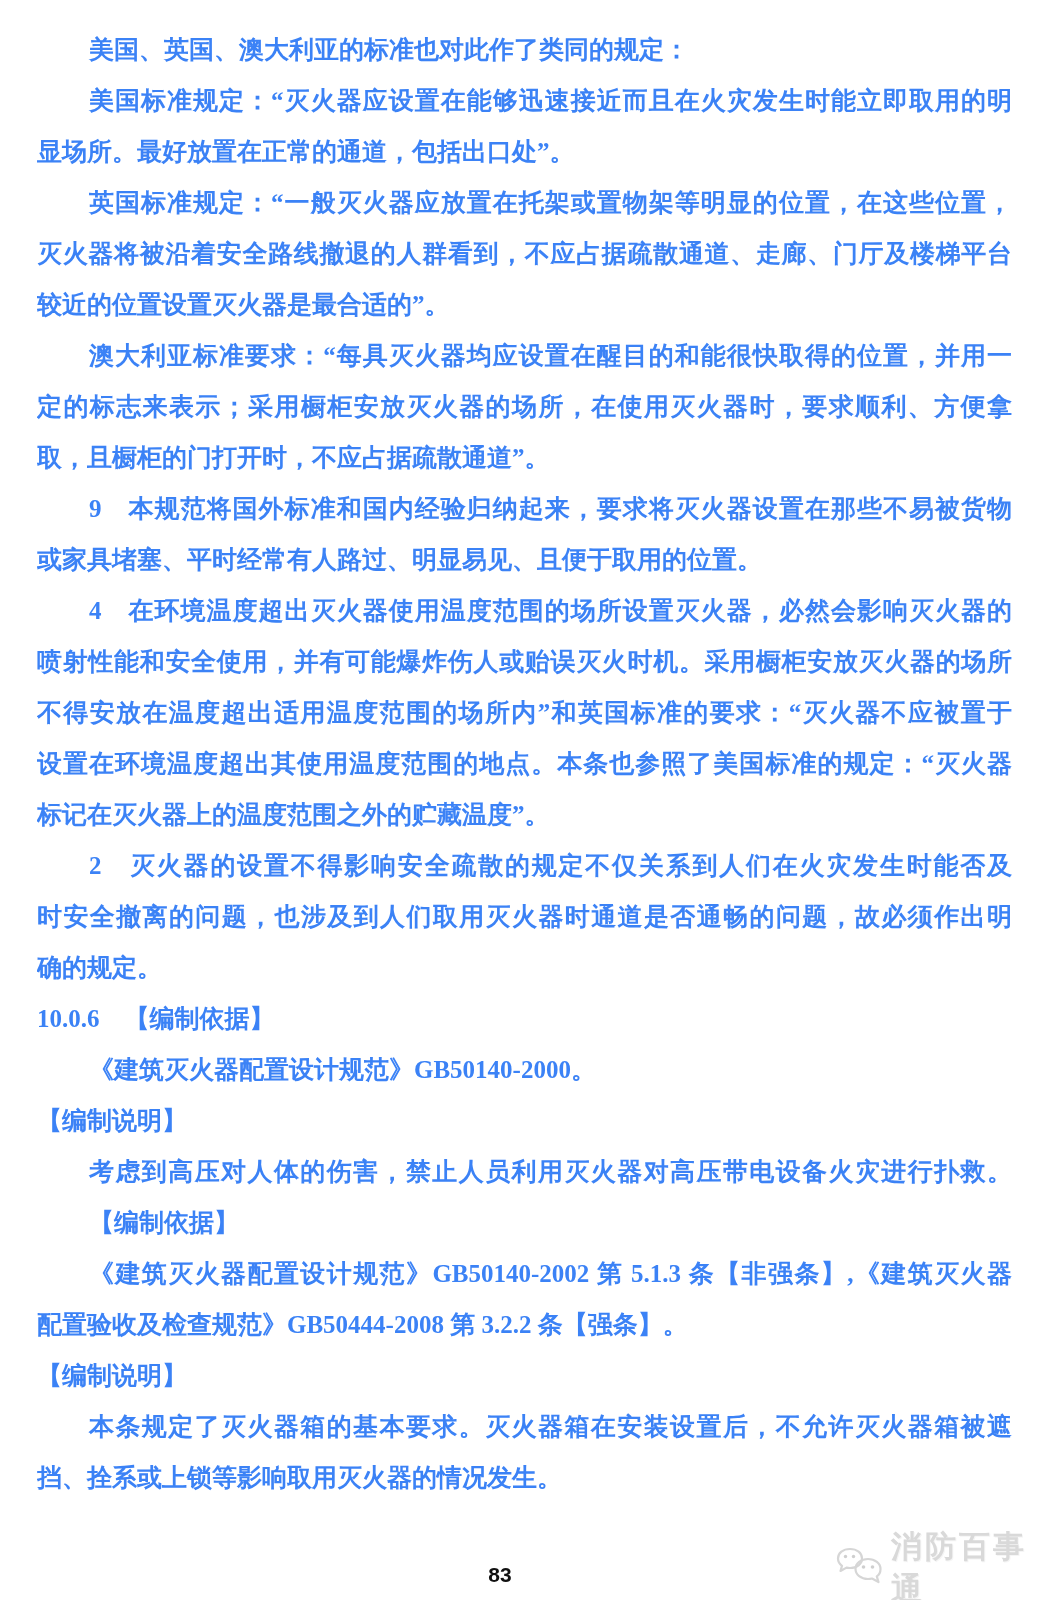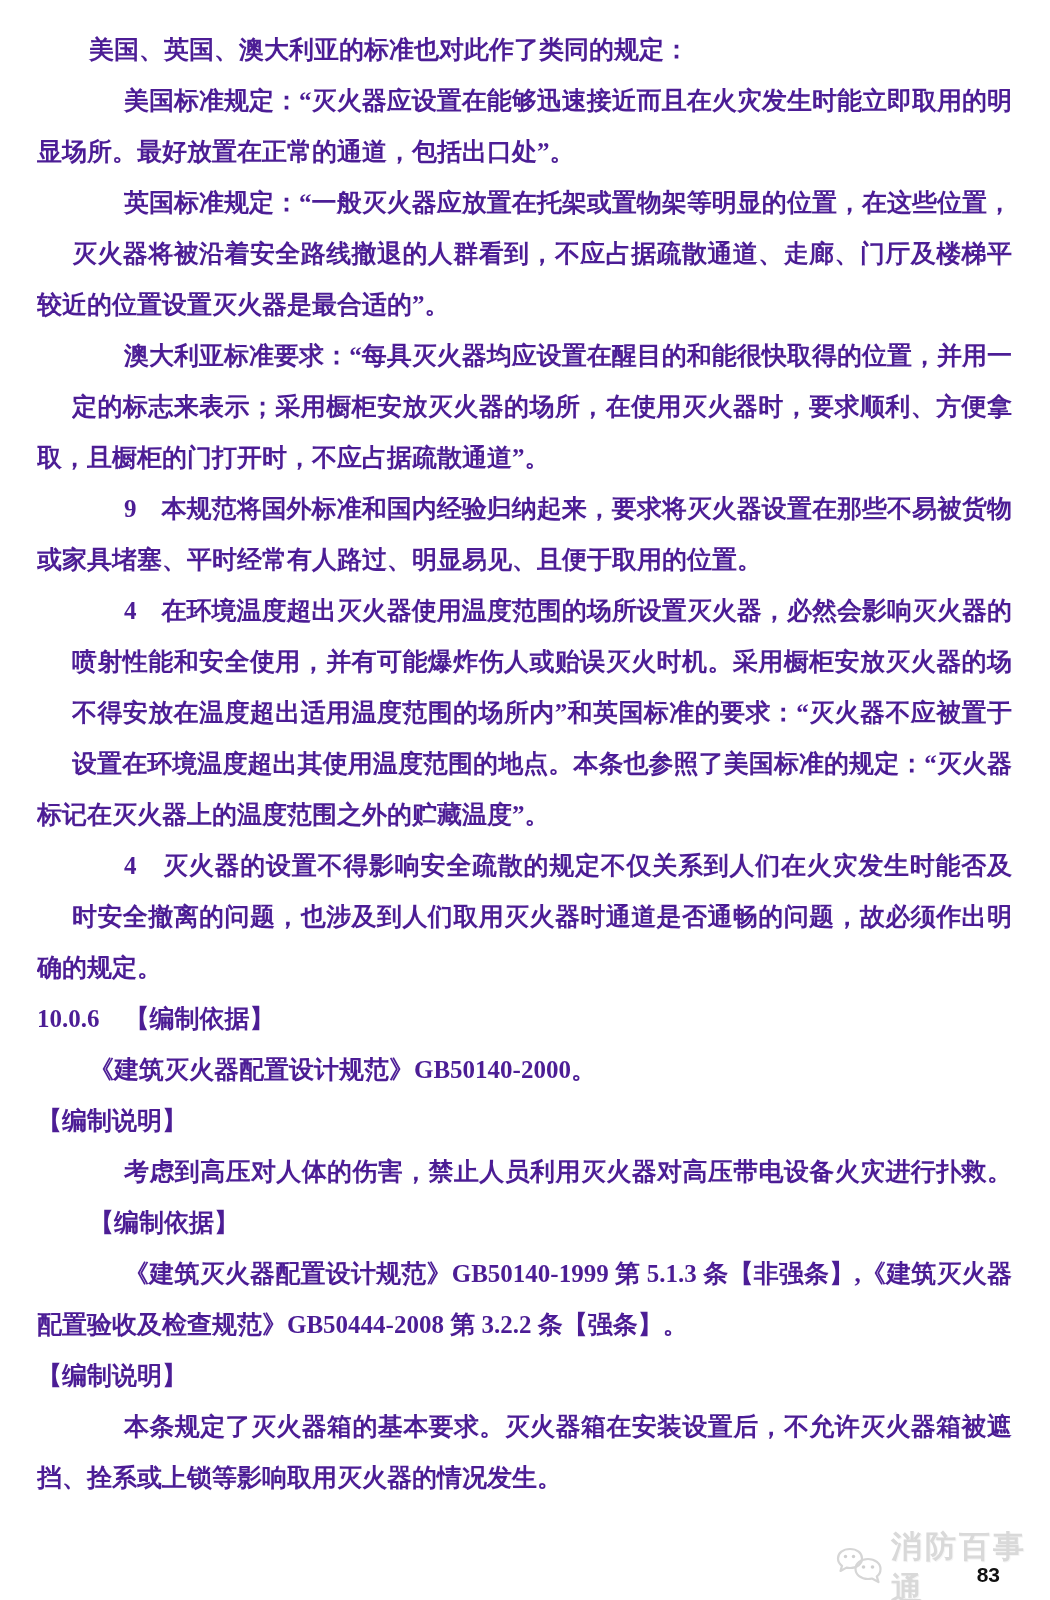--- a/index.html
+++ b/index.html
@@ -19,31 +19,30 @@
     position: absolute;
     left: 37px;
     top: 24px;
     width: 975px;
   }
   .line {
     height: 51px;
     line-height: 51px;
     font-size: 25px;
     font-weight: 700;
-    color: #4c1d95;
+    color: #3b82f6;
     white-space: normal;
     overflow: hidden;
   }
   .line.indent {
     text-indent: 52px;
   }
   .line.fill {
     text-align: justify;
     text-align-last: justify;
-    margin-left: 35px;
   }
   .watermark {
     position: absolute;
     left: 834px;
     top: 1526px;
     display: flex;
     align-items: center;
     gap: 5px;
     user-select: none;
   }
@@ -58,21 +57,21 @@
     color: #d9d9d9;
     letter-spacing: 3px;
     text-shadow: 1px 1px 0 #f5f5f5;
     font-family: "Liberation Serif", "DejaVu Serif", serif;
   }
   .page-number {
     position: absolute;
     left: 0;
     top: 1563px;
     width: 1000px;
-    text-align: right;
+    text-align: center;
     font-family: "Liberation Sans", "DejaVu Sans", sans-serif;
     font-weight: 700;
     font-size: 21px;
     color: #111111;
   }
 </style>
 </head>
 <body>
 
 <div class="page">
@@ -87,29 +86,29 @@
       <div class="line indent fill">澳大利亚标准要求：“每具灭火器均应设置在醒目的和能很快取得的位置，并用一</div>
       <div class="line fill">定的标志来表示；采用橱柜安放灭火器的场所，在使用灭火器时，要求顺利、方便拿</div>
       <div class="line">取，且橱柜的门打开时，不应占据疏散通道”。</div>
       <div class="line indent fill">9　本规范将国外标准和国内经验归纳起来，要求将灭火器设置在那些不易被货物</div>
       <div class="line">或家具堵塞、平时经常有人路过、明显易见、且便于取用的位置。</div>
       <div class="line indent fill">4　在环境温度超出灭火器使用温度范围的场所设置灭火器，必然会影响灭火器的</div>
       <div class="line fill">喷射性能和安全使用，并有可能爆炸伤人或贻误灭火时机。采用橱柜安放灭火器的场所</div>
       <div class="line fill">不得安放在温度超出适用温度范围的场所内”和英国标准的要求：“灭火器不应被置于</div>
       <div class="line fill">设置在环境温度超出其使用温度范围的地点。本条也参照了美国标准的规定：“灭火器</div>
       <div class="line">标记在灭火器上的温度范围之外的贮藏温度”。</div>
-      <div class="line indent fill">4　灭火器的设置不得影响安全疏散的规定不仅关系到人们在火灾发生时能否及</div>
+      <div class="line indent fill">2　灭火器的设置不得影响安全疏散的规定不仅关系到人们在火灾发生时能否及</div>
       <div class="line fill">时安全撤离的问题，也涉及到人们取用灭火器时通道是否通畅的问题，故必须作出明</div>
       <div class="line">确的规定。</div>
       <div class="line">10.0.6　【编制依据】</div>
       <div class="line indent">《建筑灭火器配置设计规范》GB50140-2000。</div>
       <div class="line">【编制说明】</div>
       <div class="line indent fill">考虑到高压对人体的伤害，禁止人员利用灭火器对高压带电设备火灾进行扑救。</div>
       <div class="line indent">【编制依据】</div>
-      <div class="line indent fill">《建筑灭火器配置设计规范》GB50140-1999 第 5.1.3 条【非强条】,《建筑灭火器</div>
+      <div class="line indent fill">《建筑灭火器配置设计规范》GB50140-2002 第 5.1.3 条【非强条】,《建筑灭火器</div>
       <div class="line">配置验收及检查规范》GB50444-2008 第 3.2.2 条【强条】。</div>
       <div class="line">【编制说明】</div>
       <div class="line indent fill">本条规定了灭火器箱的基本要求。灭火器箱在安装设置后，不允许灭火器箱被遮</div>
       <div class="line">挡、拴系或上锁等影响取用灭火器的情况发生。</div>
     </div>
 
   <div class="watermark">
     <span class="wm-logo">
       <svg viewBox="0 0 52 46" width="52" height="46" xmlns="http://www.w3.org/2000/svg">
         <g fill="none" stroke="#d6d6d6" stroke-width="2.2" stroke-linejoin="round">

